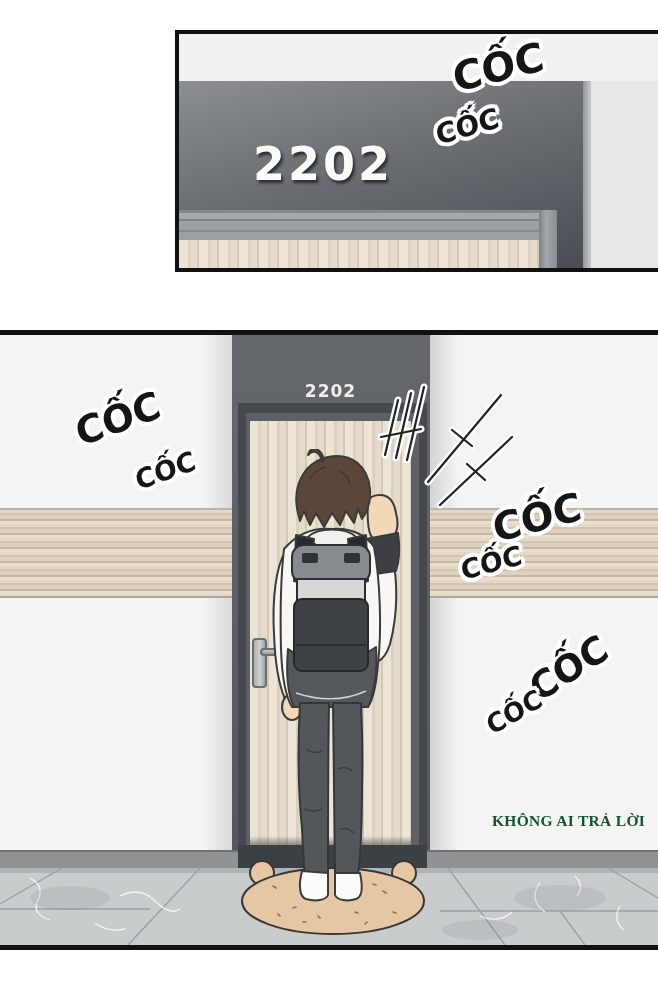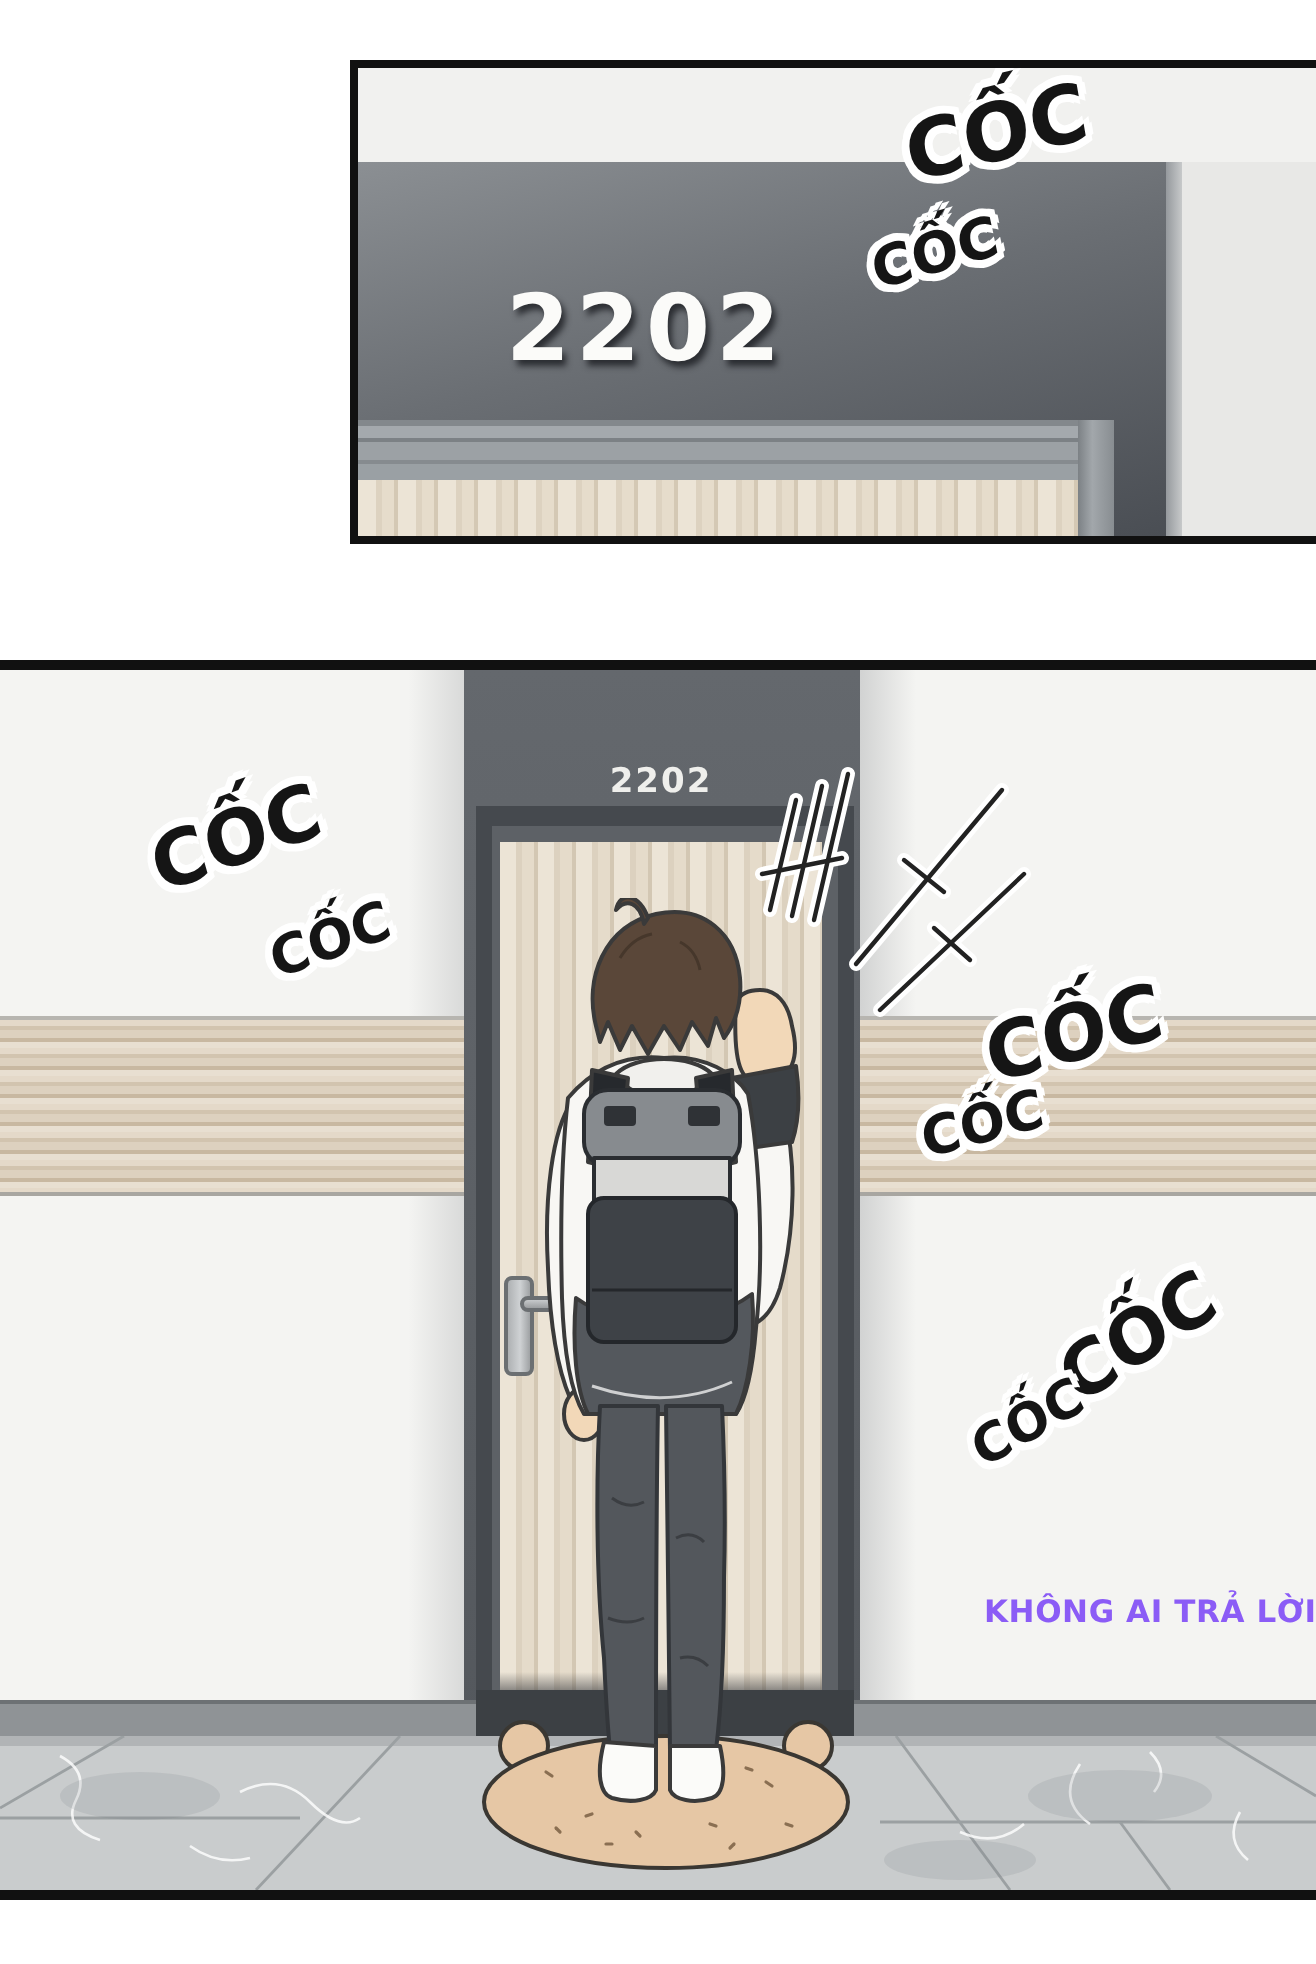--- a/index.html
+++ b/index.html
@@ -64,22 +64,22 @@
   .p2-handle-lever{position:absolute;left:8px;top:10px;width:28px;height:8px;z-index:5;
     background:linear-gradient(#c6c9cb,#9b9ea0);border:2px solid #6b6f72;border-radius:4px;box-sizing:border-box;}
 
   .p2-sfx1{left:74px;top:62px;font-size:38px;transform:rotate(-20deg) skewX(-4deg);}
   .p2-sfx2{left:134px;top:120px;font-size:27px;transform:rotate(-20deg) skewX(-4deg);}
   .p2-sfx3{left:492px;top:160px;font-size:39px;transform:rotate(-15deg) skewX(-4deg);}
   .p2-sfx4{left:460px;top:212px;font-size:27px;transform:rotate(-15deg) skewX(-4deg);}
   .p2-sfx5{left:526px;top:312px;font-size:37px;transform:rotate(-33deg) skewX(-4deg);}
   .p2-sfx6{left:484px;top:362px;font-size:26px;transform:rotate(-30deg) skewX(-4deg);}
 
-  .p2-caption{position:absolute;left:492px;top:462px;z-index:30;white-space:nowrap;
-    font-size:15.5px;font-weight:bold;letter-spacing:.3px;color:#8b5cf6;}
+  .p2-caption{position:absolute;left:492px;top:477px;z-index:30;white-space:nowrap;
+    font-size:15.5px;font-weight:bold;letter-spacing:.3px;color:#14532d;font-family:Liberation Serif, serif;}
 
   .knock-lines{position:absolute;left:375px;top:33px;width:150px;height:155px;z-index:10;}
   .mat-svg{position:absolute;left:233px;top:521px;width:204px;height:84px;z-index:6;}
   .person-svg{position:absolute;left:240px;top:114px;width:180px;height:460px;z-index:8;}
 </style>
 </head>
 <body>
 
 <div class="page">
 

